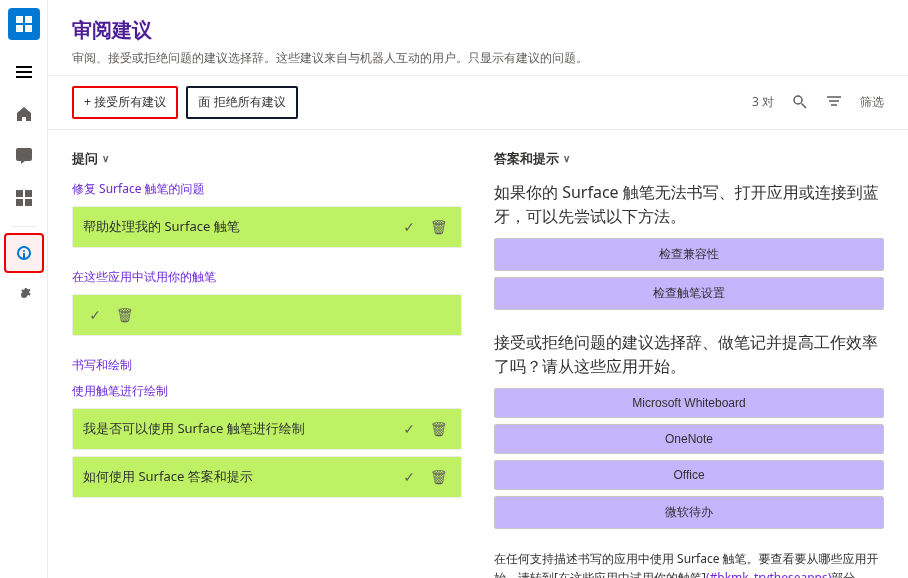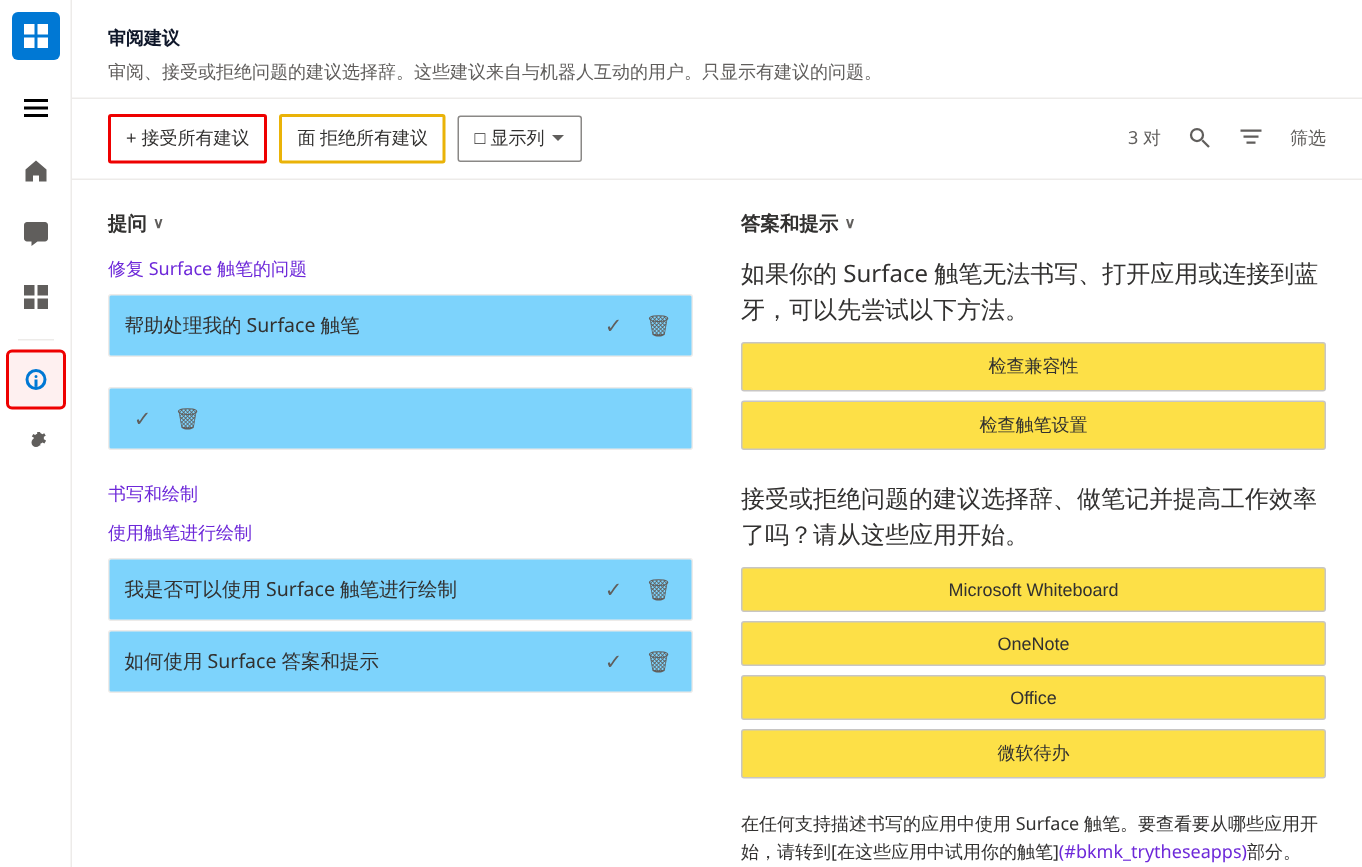--- a/index.html
+++ b/index.html
@@ -36,36 +36,36 @@
       border: 2px solid #e00;
       background: #fef0f0;
     }
     .sidebar-divider { width: 24px; height: 1px; background: #edebe9; margin: 6px 0; }
 
     
     .main { flex: 1; display: flex; flex-direction: column; overflow: hidden; }
 
     
     .header { padding: 16px 24px 8px 24px; border-bottom: 1px solid #edebe9; }
-    .page-title { font-size: 12px; font-weight: 600; color: #0f172a; margin-bottom: 6px; }
+    .page-title { font-size: 20px; font-weight: 600; color: #4c1d95; margin-bottom: 6px; }
     .page-desc { font-size: 12px; color: #605e5c; line-height: 1.4; }
 
     
     .toolbar {
       display: flex; align-items: center; padding: 10px 24px;
       border-bottom: 1px solid #edebe9; gap: 8px;
     }
     .toolbar-btn {
       display: flex; align-items: center; gap: 4px;
       padding: 6px 10px; border: 1px solid #8a8886;
       background: #fff; border-radius: 2px; cursor: pointer;
       font-size: 12px; color: #323130;
     }
     .toolbar-btn.primary { border: 2px solid #e00; }
-    .toolbar-btn.danger { border: 2px solid #eab308; font-family: Liberation Serif, serif; }
+    .toolbar-btn.danger { border: 2px solid #0f172a; }
 
     .toolbar-right { margin-left: auto; display: flex; align-items: center; gap: 18px; color: #605e5c; font-size: 12px; }
     .toolbar-right span { cursor: pointer; }
     .toolbar-right svg { cursor: pointer; }
 
     
     .content { flex: 1; display: flex; overflow-y: auto; padding: 20px 24px; gap: 32px; }
 
     
     .col-left { flex: 1; min-width: 0; }
@@ -78,37 +78,37 @@
     }
     .section-header .chevron { font-size: 10px; color: #605e5c; }
 
     .section-group { margin-bottom: 20px; }
     .section-label { font-size: 12px; color: #6d28d9; margin-bottom: 8px; }
 
     .suggestion-item {
       display: flex; align-items: center;
       border: 1px solid #edebe9; border-radius: 2px;
       padding: 8px 10px; margin-bottom: 6px;
-      background: #7dd3fc;
+      background: #bef264;
     }
     .suggestion-text { flex: 1; font-size: 13px; color: #323130; }
     .suggestion-actions { display: flex; align-items: center; gap: 6px; }
     .suggestion-actions .action-btn {
       width: 24px; height: 24px; border: none; background: none;
       cursor: pointer; display: flex; align-items: center; justify-content: center;
       color: #605e5c; font-size: 14px;
     }
 
     
     .answer-section { margin-bottom: 20px; }
     .answer-desc { font-size: 16px; color: #323130; line-height: 1.5; margin-bottom: 10px; }
 
     .answer-btn {
       display: block; width: 100%; padding: 7px 12px;
-      border: 1px solid #c8c6c4; background: #fde047;
+      border: 1px solid #c8c6c4; background: #c4b5fd;
       border-radius: 2px; font-size: 12px; color: #323130;
       text-align: center; cursor: pointer; margin-bottom: 6px;
     }
 
     .link-text { color: #6d28d9; text-decoration: none; }
 
     .answer-section-desc { font-size: 12px; color: #323130; line-height: 1.6; margin-bottom: 10px; }
   </style>
 </head>
 <body>
@@ -166,26 +166,20 @@
     <div class="page-title">审阅建议</div>
     <div class="page-desc">审阅、接受或拒绝问题的建议选择辞。这些建议来自与机器人互动的用户。只显示有建议的问题。</div>
   </div>
 
   <div class="toolbar">
     <button class="toolbar-btn primary">
       <span>+ 接受所有建议</span>
     </button>
     <button class="toolbar-btn danger">
       <span>面 拒绝所有建议</span>
-    </button>
-    <button class="toolbar-btn">
-      <span>□ 显示列</span>
-      <svg width="10" height="10" viewBox="0 0 10 10" fill="#605e5c">
-          <path d="M1 3l4 4 4-4"></path>
-        </svg>
     </button>
     <div class="toolbar-right">
       <span>3 对</span>
       <svg width="16" height="16" viewBox="0 0 16 16" fill="#605e5c">
           <circle cx="6" cy="6" r="4" stroke="#605e5c" stroke-width="1.5" fill="none"></circle>
           <line x1="9.5" y1="9.5" x2="14" y2="14" stroke="#605e5c" stroke-width="1.5"></line>
         </svg>
       <svg width="16" height="16" viewBox="0 0 16 16" fill="#605e5c">
           <path d="M1 3h14M3 7h10M5 11h6" stroke="#605e5c" stroke-width="1.5" fill="none"></path>
         </svg>
@@ -206,20 +200,21 @@
         <div class="suggestion-item">
           <span class="suggestion-text">帮助处理我的 Surface 触笔</span>
           <div class="suggestion-actions">
             <button class="action-btn" title="接受">✓</button>
             <button class="action-btn" title="删除">🗑</button>
           </div>
         </div>
       </div>
 
       <div class="section-group">
+        <div class="section-label">在这些应用中试用你的触笔</div>
         <div class="suggestion-item">
           <div class="suggestion-actions">
             <button class="action-btn" title="接受">✓</button>
             <button class="action-btn" title="删除">🗑</button>
           </div>
         </div>
       </div>
 
       <div class="section-group">
         <div class="section-label">书写和绘制</div>

